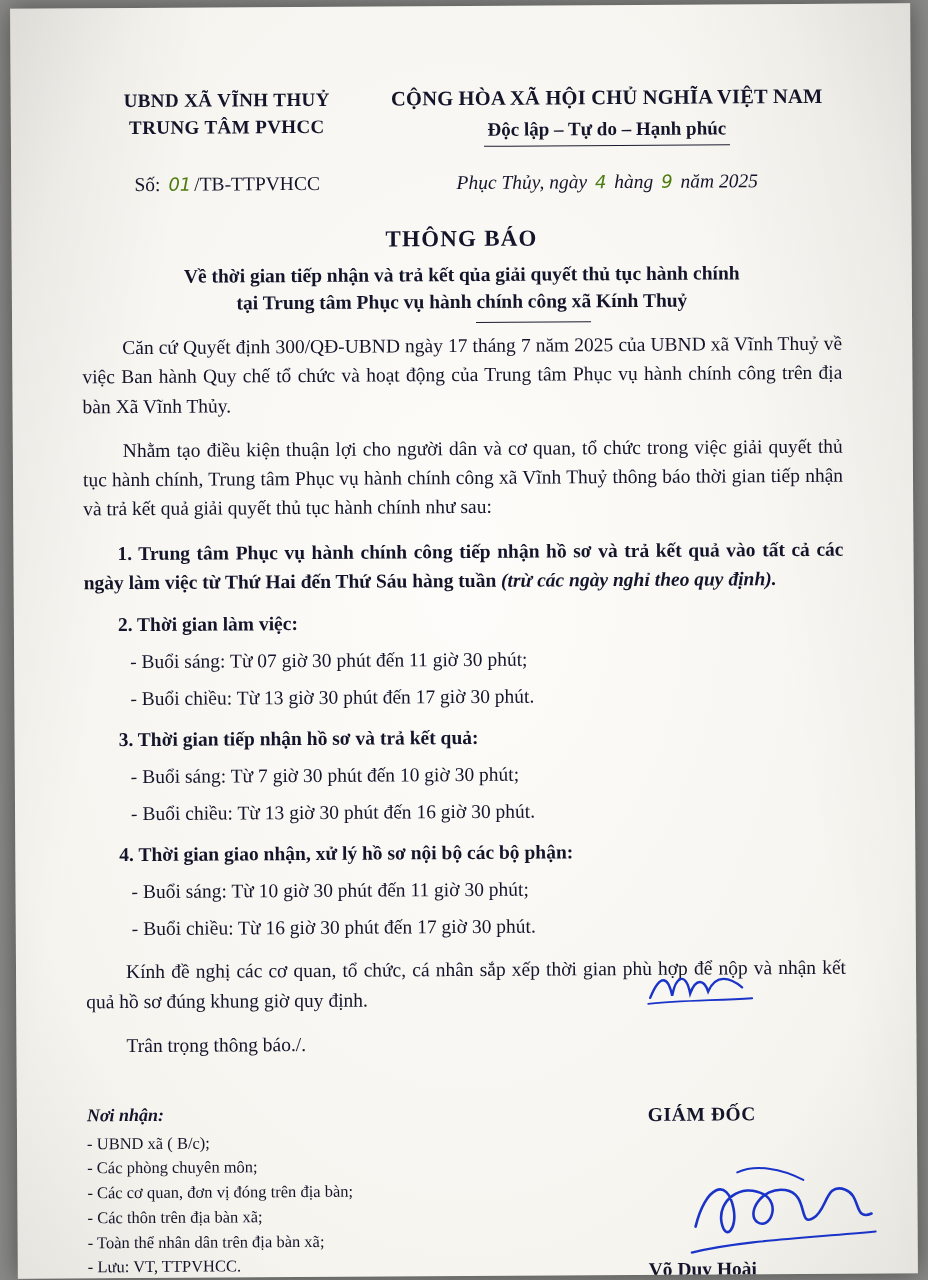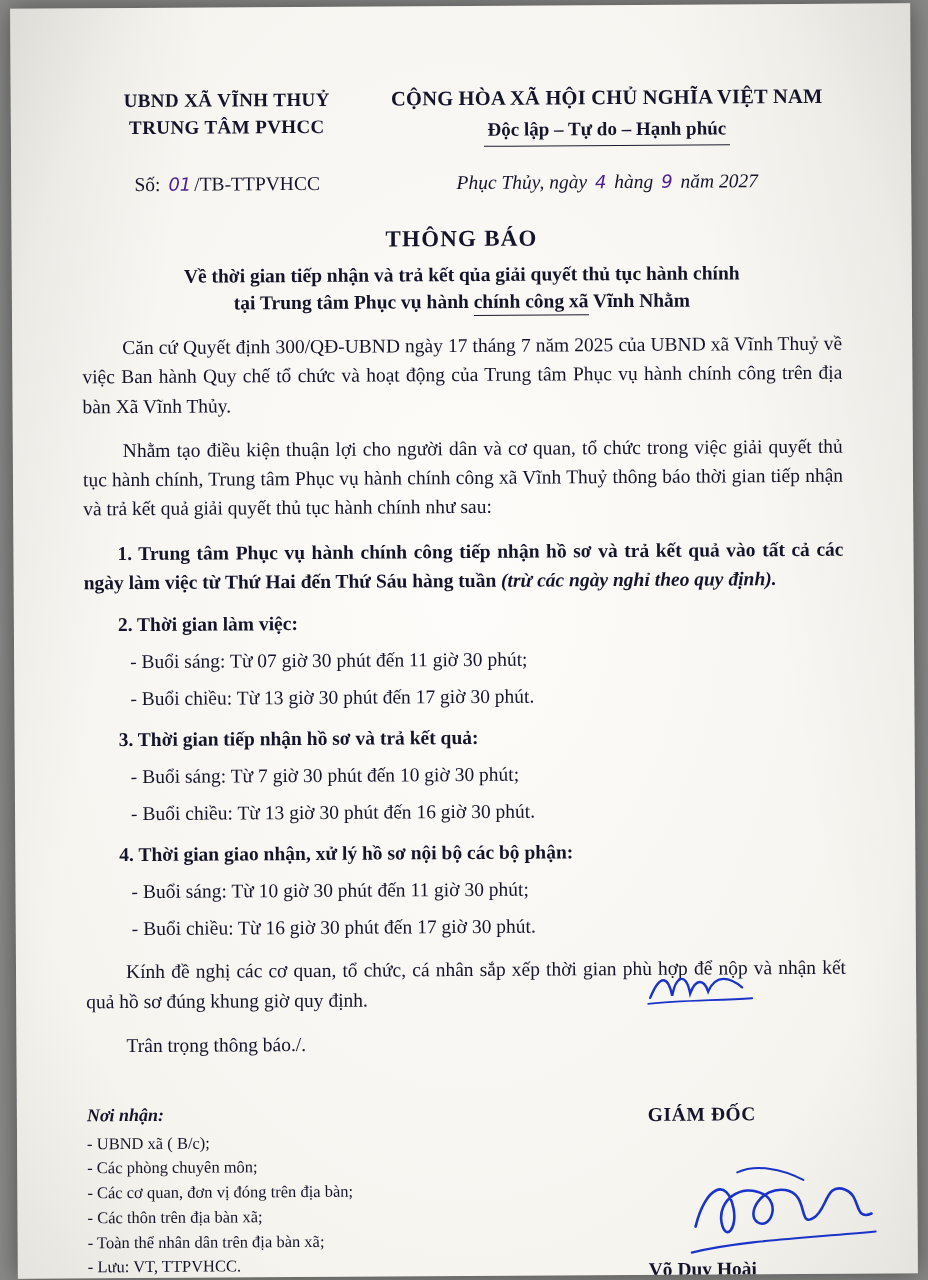--- a/index.html
+++ b/index.html
@@ -95,21 +95,21 @@
   }
   .date-line {
     flex: 1;
     text-align: center;
     font-style: italic;
     font-size: 19.5px;
     white-space: nowrap;
   }
   .hand {
     font-family: "DejaVu Sans", sans-serif;
-    color: #4c1d95;
+    color: #4d7c0f;
     font-style: italic;
     font-size: 18px;
     padding: 0 3px;
   }
 
   
   .title-block {
     text-align: center;
     margin-top: 26px;
   }
@@ -119,21 +119,21 @@
     letter-spacing: 1.2px;
   }
   .title-sub {
     font-weight: bold;
     font-size: 19.5px;
     margin-top: 7px;
     line-height: 1.38;
   }
   .title-sub .u {
     border-bottom: 1.4px solid #1b1b30;
-    padding-bottom: 3px;
+    padding-bottom: 10px;
   }
 
   
   .para {
     margin-top: 15px;
     text-align: justify;
     text-indent: 40px;
     font-size: 19.5px;
     line-height: 1.5;
   }
@@ -240,30 +240,30 @@
       <div class="subheader">
         <div class="so-line">
           <span>Số:</span>
           <span class="hand">01</span><span>/TB-TTPVHCC</span>
         </div>
         <div class="date-line">
           <span>Phục Thủy, ngày</span>
           <span class="hand">4</span>
           <span>hàng</span>
           <span class="hand">9</span>
-          <span>năm 2027</span>
+          <span>năm 2025</span>
         </div>
       </div>
 
       <div class="title-block">
         <div class="title-main">THÔNG BÁO</div>
         <div class="title-sub">
           <div>Về thời gian tiếp nhận và trả kết qủa giải quyết thủ tục hành chính</div>
           <div>
-            <span>tại Trung tâm Phục vụ hành </span><span class="u">chính công xã</span><span> Vĩnh Nhằm</span>
+            <span>tại Trung tâm Phục vụ hành </span><span class="u">chính công xã</span><span> Kính Thuỷ</span>
           </div>
         </div>
       </div>
 
       <div class="para">Căn cứ Quyết định 300/QĐ-UBND ngày 17 tháng 7 năm 2025 của UBND xã Vĩnh Thuỷ về việc Ban hành Quy chế tổ chức và hoạt động của Trung tâm Phục vụ hành chính công trên địa bàn Xã Vĩnh Thủy.</div>
       <div class="para">Nhằm tạo điều kiện thuận lợi cho người dân và cơ quan, tổ chức trong việc giải quyết thủ tục hành chính, Trung tâm Phục vụ hành chính công xã Vĩnh Thuỷ thông báo thời gian tiếp nhận và trả kết quả giải quyết thủ tục hành chính như sau:</div>
 
       <div class="item-bold">
         <span>1. Trung tâm Phục vụ hành chính công tiếp nhận hồ sơ và trả kết quả vào tất cả các ngày làm việc từ Thứ Hai đến Thứ Sáu hàng tuần </span><span class="ital">(trừ các ngày nghỉ theo quy định).</span>
       </div>

